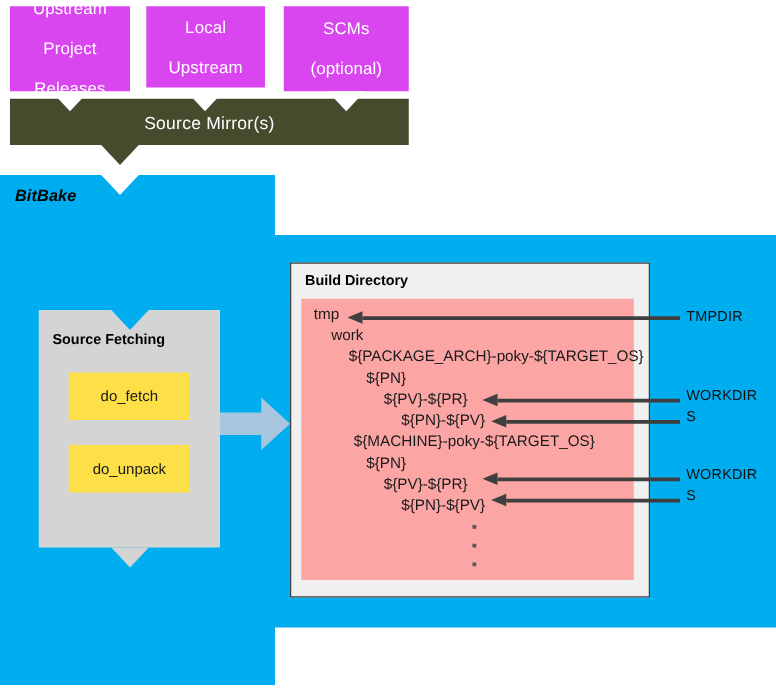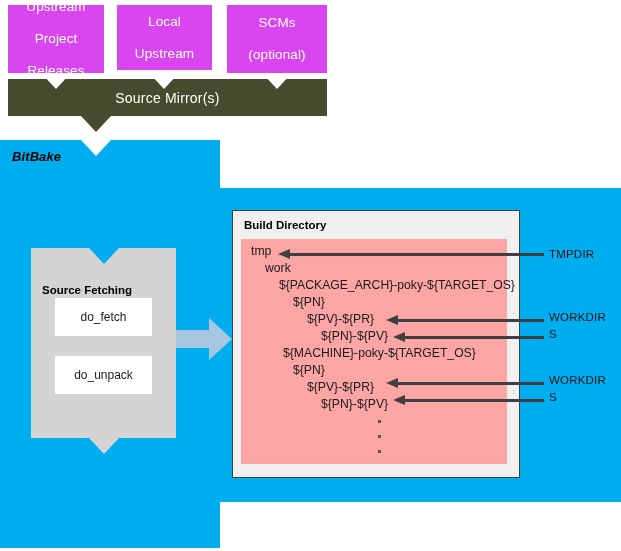--- a/index.html
+++ b/index.html
@@ -87,31 +87,31 @@
     position: absolute;
     left: 31px;
     top: 248px;
     width: 145px;
     height: 190px;
     background: #d4d4d4;
   }
   #source-fetching-title {
     position: absolute;
     left: 11px;
-    top: 36px;
+    top: 18px;
     font-size: 11.5px;
     font-weight: bold;
     color: #000000;
   }
   .task-box {
     position: absolute;
     left: 24px;
     width: 97px;
     height: 38px;
-    background: #ffffff;
+    background: #fde047;
     color: #1a1a1a;
     font-size: 12px;
     display: flex;
     align-items: center;
     justify-content: center;
   }
   #do-fetch  { top: 50px; }
   #do-unpack { top: 108px; }
 
   

